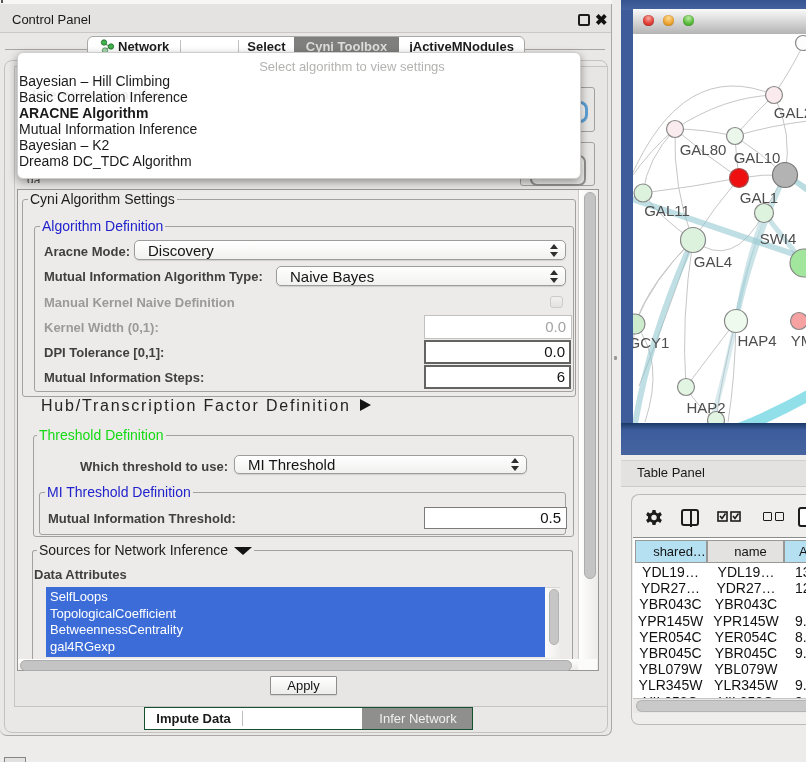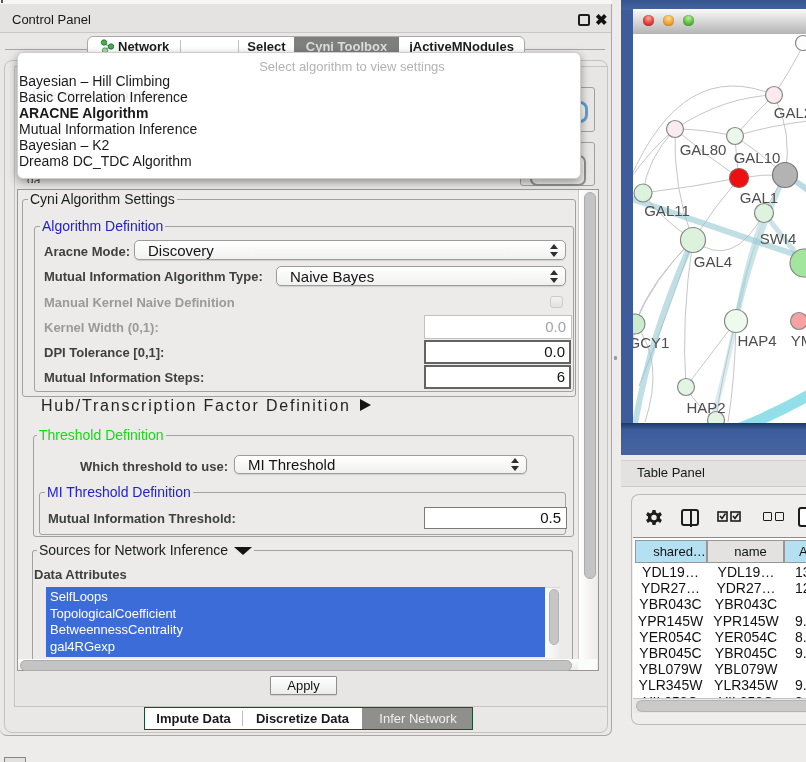--- a/index.html
+++ b/index.html
@@ -123,21 +123,20 @@
 
     <div class="abs" style="left:18px;top:655px;width:560px;height:11px;background:linear-gradient(#ffffff,#ecebe9);"></div>
     <div class="abs" style="left:20px;top:656px;width:550px;height:9px;background:#c4c4c4;border:1px solid #acacac;border-radius:7px;"></div>
     <div class="abs" style="left:578px;top:655px;width:19px;height:11px;background:#fbfbfa;"></div>
 
     <div class="abs" style="left:270px;top:672px;width:65px;height:17px;border:1px solid #8e8e8c;border-radius:1px;background:linear-gradient(#ffffff,#ececeb);text-align:center;font-size:13px;color:#141414;line-height:17px;box-shadow:0 1px 1px rgba(0,0,0,0.1);">Apply</div>
 
     <div class="abs" style="left:144px;top:703px;width:327px;height:21px;background:#fff;border:1px solid #14532d;border-radius:0;overflow:hidden;font-size:13px;font-weight:bold;color:#1a1a1a;">
       <div class="abs" style="left:0;top:0;width:97px;height:21px;text-align:center;padding-top:3px;">Impute Data</div>
       <div class="abs" style="left:97px;top:3px;width:1px;height:15px;background:#bdbdbb;"></div>
-      <div class="abs" style="left:98px;top:0;width:119px;height:21px;text-align:center;padding-top:3px;">Discretize Data</div>
       <div class="abs" style="left:217px;top:0;width:112px;height:21px;background:#8f8f8d;color:#f1f0ef;text-align:center;padding-top:3px;font-weight:normal;">Infer Network</div>
     </div>
   </div>
 
   <div class="abs" style="left:614px;top:356px;width:3px;height:4px;background:#9a9a98;border-radius:1px;"></div>
 
   <div class="abs" style="left:4px;top:757px;width:20px;height:10px;border:1px solid #868684;background:#e2e1df;"></div>
 
   <div class="abs" style="left:621px;top:0;width:185px;height:455px;background:#3e5c9a;">
     <div class="abs" style="left:0;top:0;width:185px;height:10px;background:linear-gradient(#365490,#45649f);"></div>

